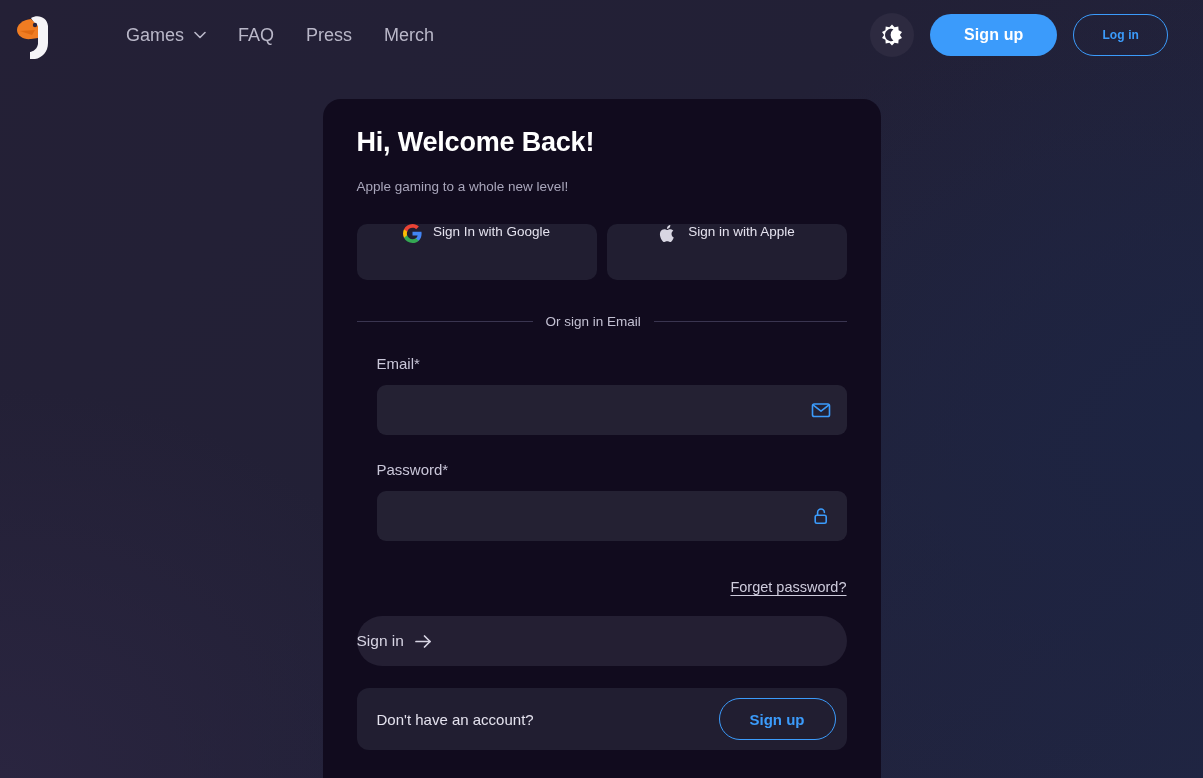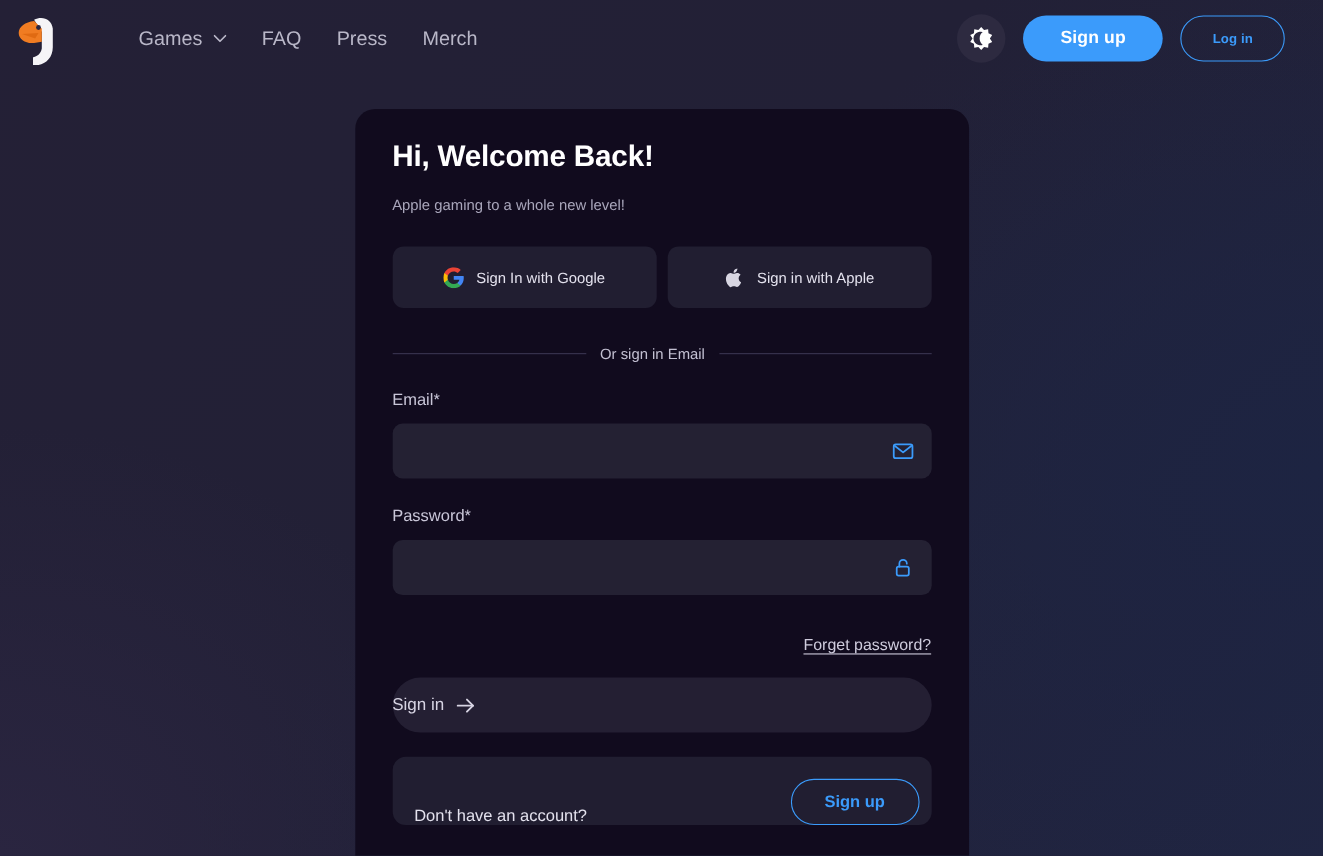--- a/index.html
+++ b/index.html
@@ -144,21 +144,20 @@
     margin-top: 30px;
   }
 
   .social-btn {
     flex: 1;
     height: 56px;
     background: #211e31;
     border: none;
     border-radius: 10px;
     display: flex;
-    align-items: center;
     justify-content: center;
     gap: 11px;
     color: #e4e2ee;
     font-size: 13.5px;
     font-family: inherit;
     cursor: pointer;
   }
 
   .social-icon { width: 19px; height: 19px; display: block; flex: 0 0 19px; }
 
@@ -172,21 +171,21 @@
   .divider .line { height: 1px; background: #3a3550; }
   .divider .line.left  { flex: 0 0 176px; }
   .divider .line.right { flex: 1 1 auto; }
   .divider .label {
     font-size: 13.5px;
     color: #c3c0d2;
     white-space: nowrap;
   }
 
   
-  .field { margin-top: 26px; }
+  .field { margin-top: 26px; margin-left: 20px; }
   .field-label {
     display: block;
     font-size: 15px;
     color: #c9c6d8;
     margin-bottom: 13px;
   }
 
   .input-wrap {
     position: relative;
     height: 50px;
@@ -241,21 +240,21 @@
     border-radius: 999px;
     color: #d7d4e3;
     font-size: 15.5px;
     font-family: inherit;
     cursor: pointer;
   }
   .arrow-right { width: 17px; height: 15px; display: block; }
 
   .signup-bar {
     display: flex;
-    align-items: flex-end;
+    align-items: center;
     justify-content: space-between;
     height: 62px;
     margin-top: 22px;
     background: #211e31;
     border-radius: 12px;
     padding: 0 11px 0 20px;
   }
   .signup-bar .text {
     font-size: 15px;
     color: #e4e2ee;

